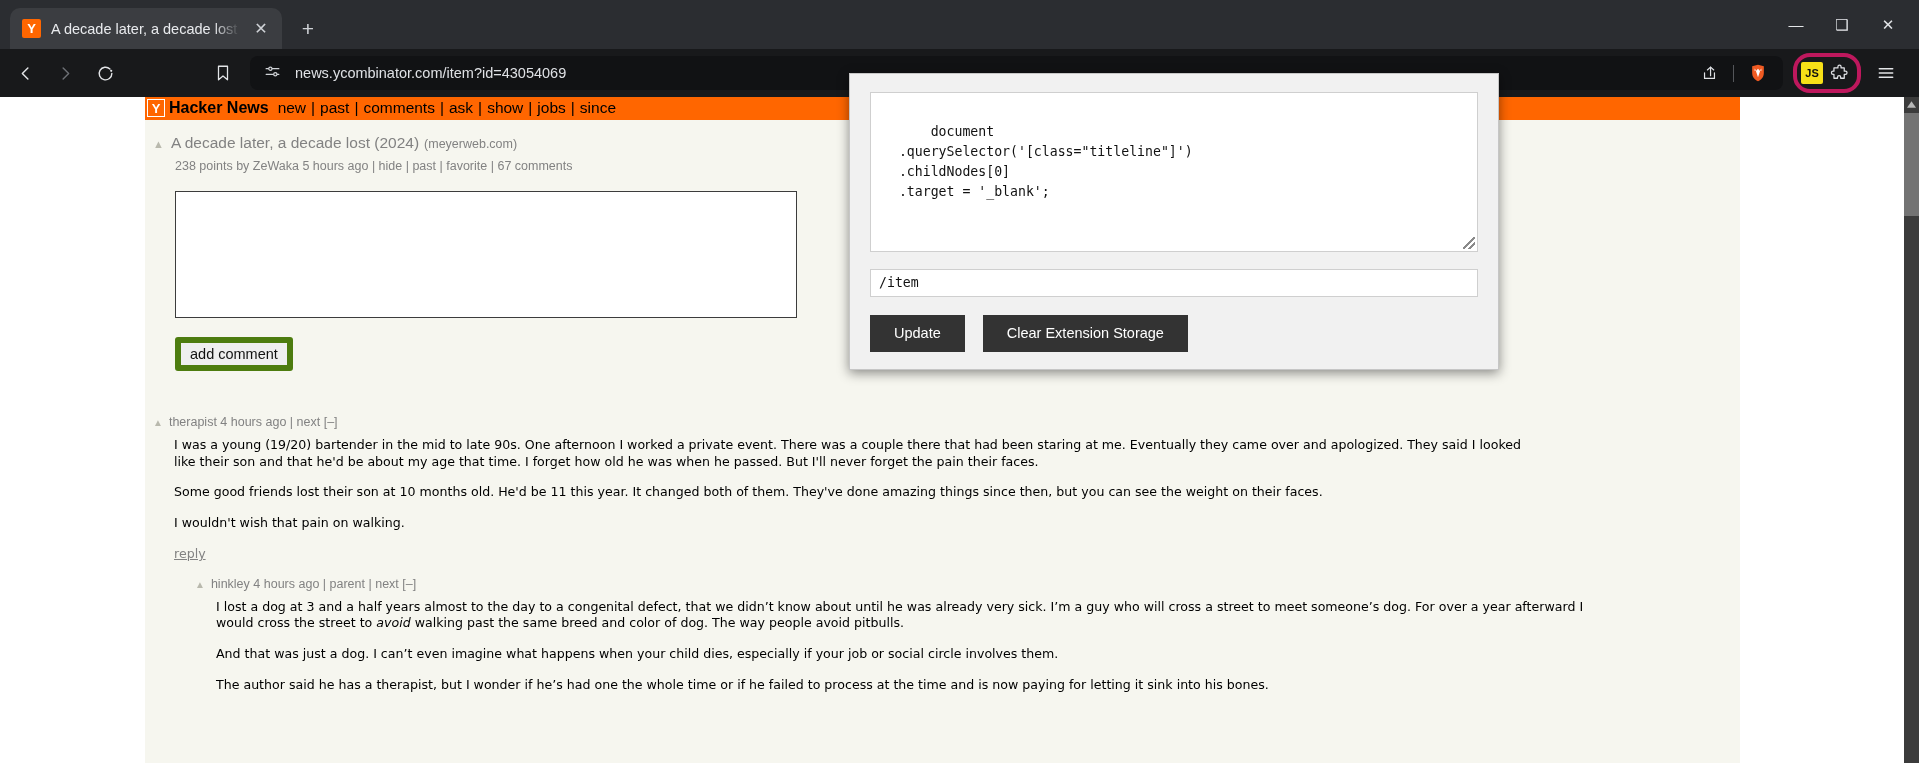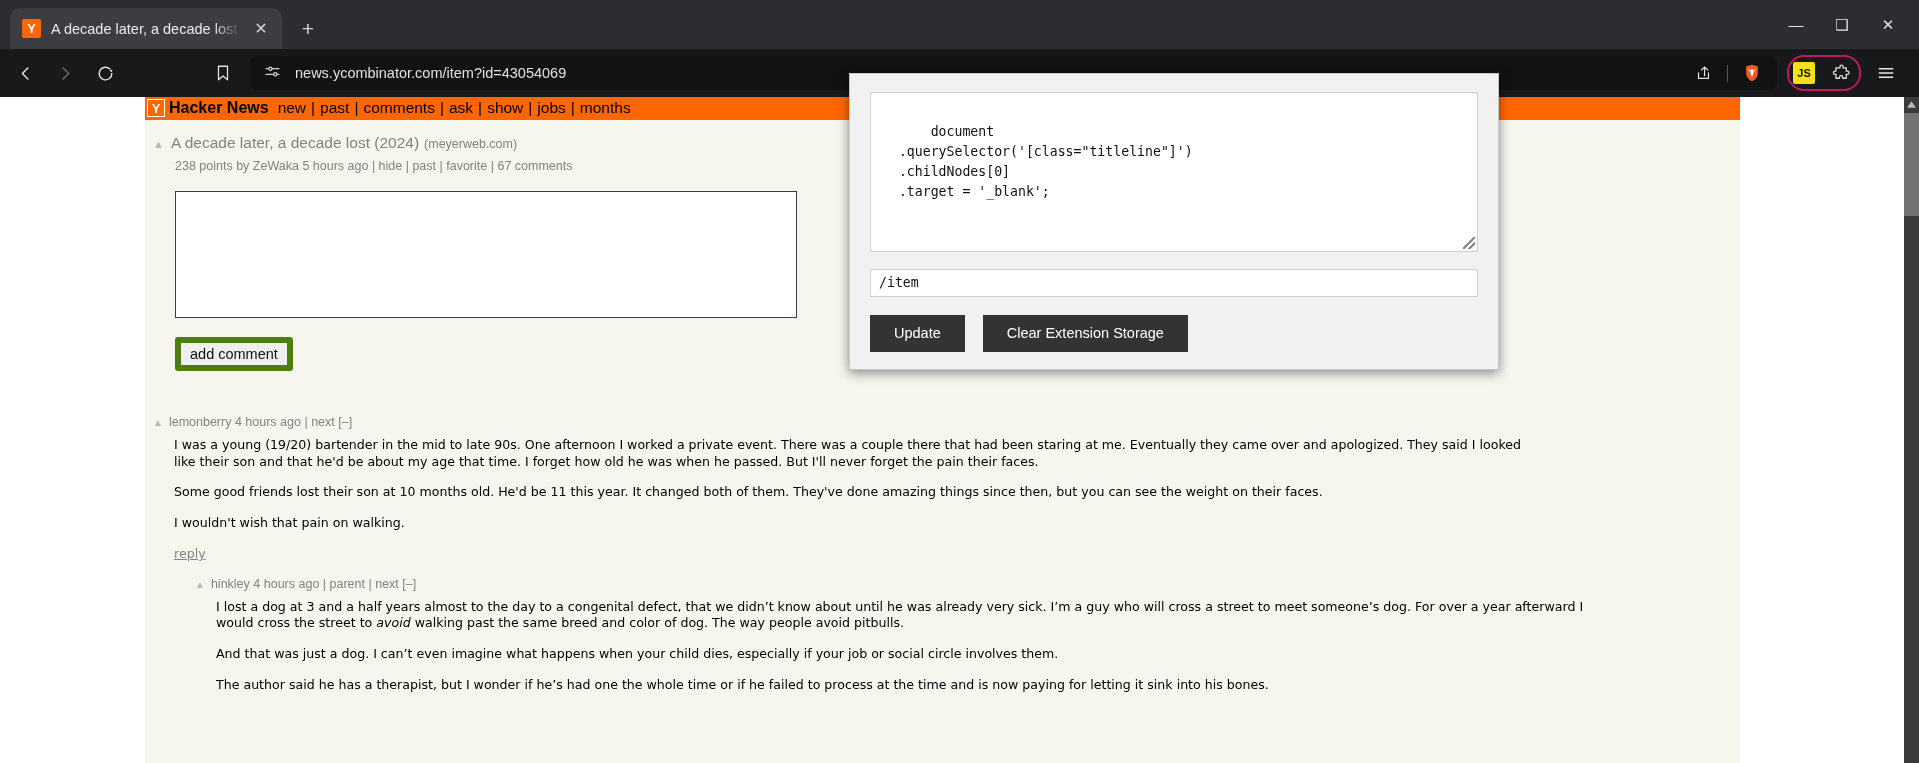--- a/index.html
+++ b/index.html
@@ -71,22 +71,22 @@
     padding: 0 6px 0 14px; min-width: 0;
   }
   #omnibox-url {
     color: #dfe1e5; font-size: 14.5px; margin-left: 14px;
     white-space: nowrap; overflow: hidden; flex: 1;
   }
   #omni-right { display: flex; align-items: center; gap: 2px; padding-right: 4px; }
   .omni-divider { width: 1px; height: 17px; background: #54565a; margin: 0 7px; }
   #ext-area { display: flex; align-items: center; gap: 0px; }
   #ext-pill {
-    display: flex; align-items: center; gap: 12px;
-    border: 2px solid #be185d; border-radius: 17px; padding: 2px 4px;
+    display: flex; align-items: center; gap: 2px;
+    border: 4px solid #be185d; border-radius: 17px; padding: 2px 4px;
   }
   #js-icon {
     width: 22px; height: 22px; background: #f7e017; color: #111;
     font-size: 11px; font-weight: bold; font-family: "Liberation Sans", sans-serif;
     display: flex; align-items: center; justify-content: center; border-radius: 2px;
   }
 
   
   #viewport {
     position: absolute; left: 0; top: 97px;
@@ -304,21 +304,21 @@
           <span class="hn-navlink">past</span>
           <span class="hn-sep">|</span>
           <span class="hn-navlink">comments</span>
           <span class="hn-sep">|</span>
           <span class="hn-navlink">ask</span>
           <span class="hn-sep">|</span>
           <span class="hn-navlink">show</span>
           <span class="hn-sep">|</span>
           <span class="hn-navlink">jobs</span>
           <span class="hn-sep">|</span>
-          <span class="hn-navlink">months</span>
+          <span class="hn-navlink">since</span>
         </div>
 
         <div id="story">
           <div class="story-line">
             <span class="uparrow">▲</span>
             <span class="story-title">A decade later, a decade lost (2024)</span>
             <span class="story-host">(meyerweb.com)</span>
           </div>
           <div class="subtext">238 points by ZeWaka 5 hours ago | hide | past | favorite | 67 comments</div>
         </div>
@@ -326,21 +326,21 @@
         <div id="comment-form">
           <textarea id="comment-box" style=""></textarea>
           <button id="add-comment">add comment</button>
         </div>
 
         <div id="comments">
 
           <div class="comment">
             <div class="comhead">
               <span class="uparrow">▲</span>
-              <span>lemonberry</span>
+              <span>therapist</span>
               <span>&nbsp;</span>
               <span>4 hours ago</span>
               <span>&nbsp;</span>
               <span>| next [–]</span>
             </div>
             <div class="comtext">
               <p>I was a young (19/20) bartender in the mid to late 90s. One afternoon I worked a private event. There was a couple there that had been staring at me. Eventually they came over and apologized. They said I looked like their son and that he'd be about my age that time. I forget how old he was when he passed. But I'll never forget the pain their faces.</p>
               <p>Some good friends lost their son at 10 months old. He'd be 11 this year. It changed both of them. They've done amazing things since then, but you can see the weight on their faces.</p>
               <p>I wouldn't wish that pain on walking.</p>
               <a class="reply" href="#">reply</a>

